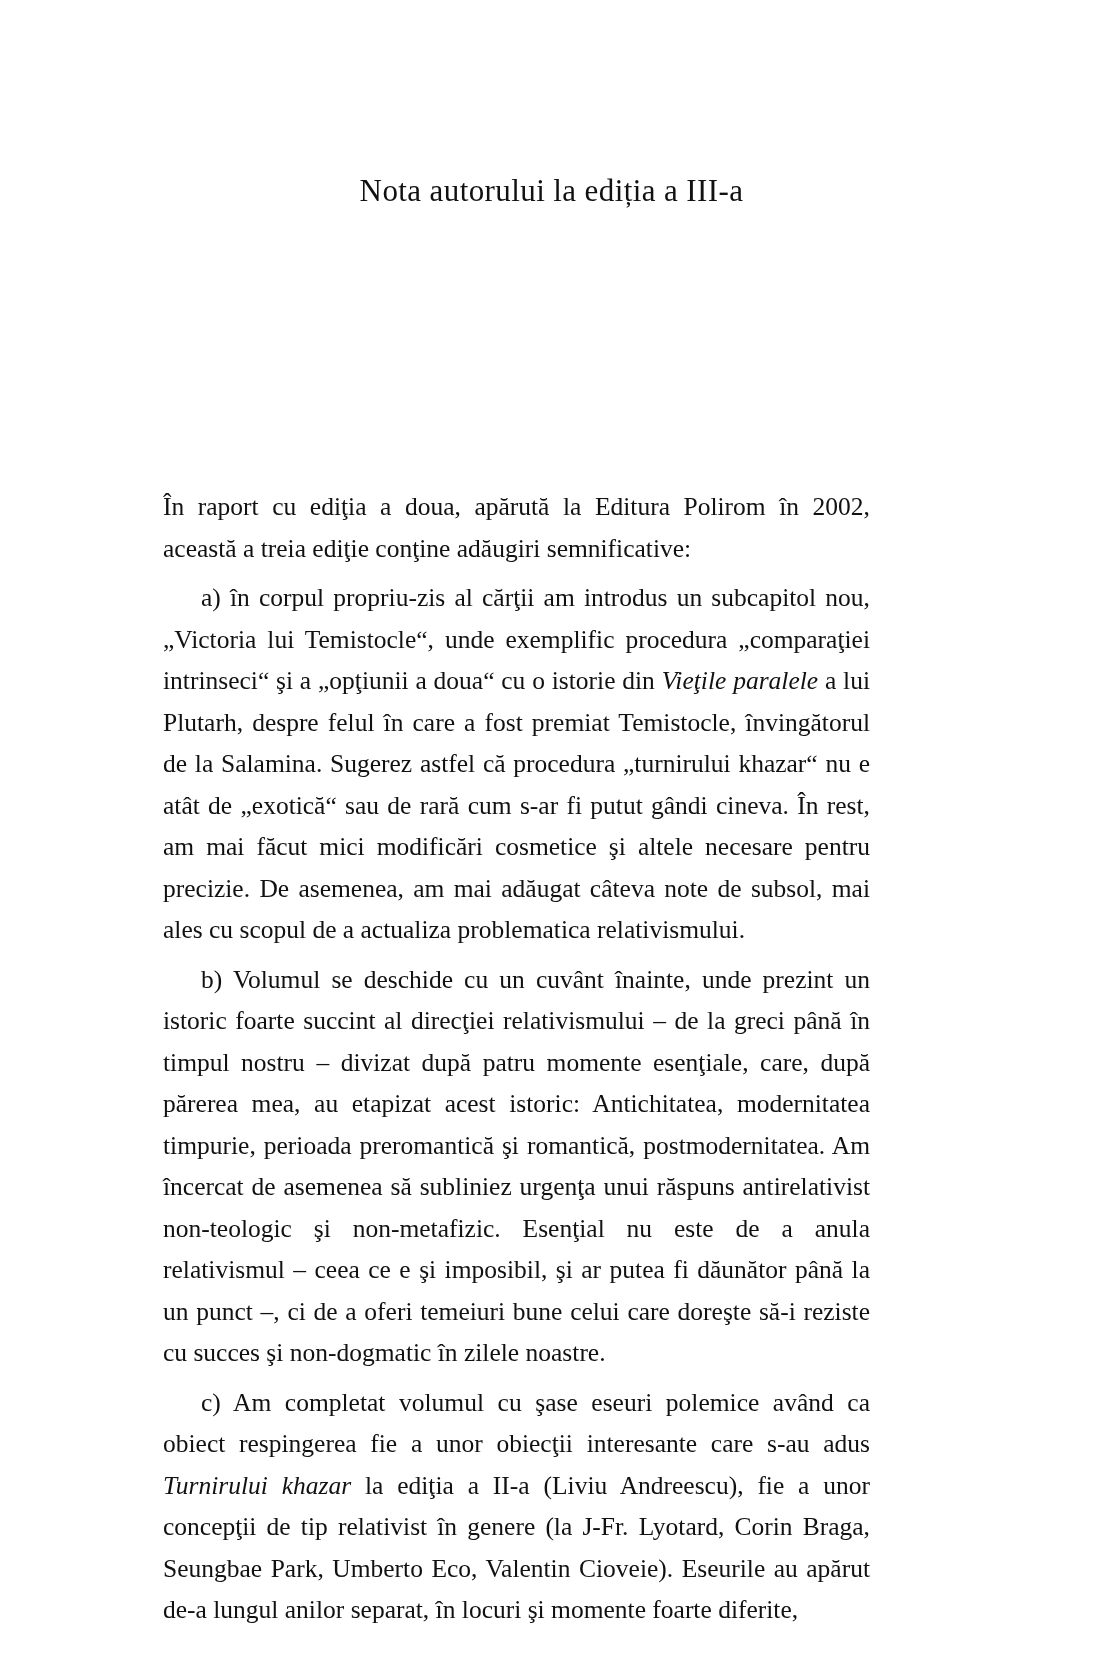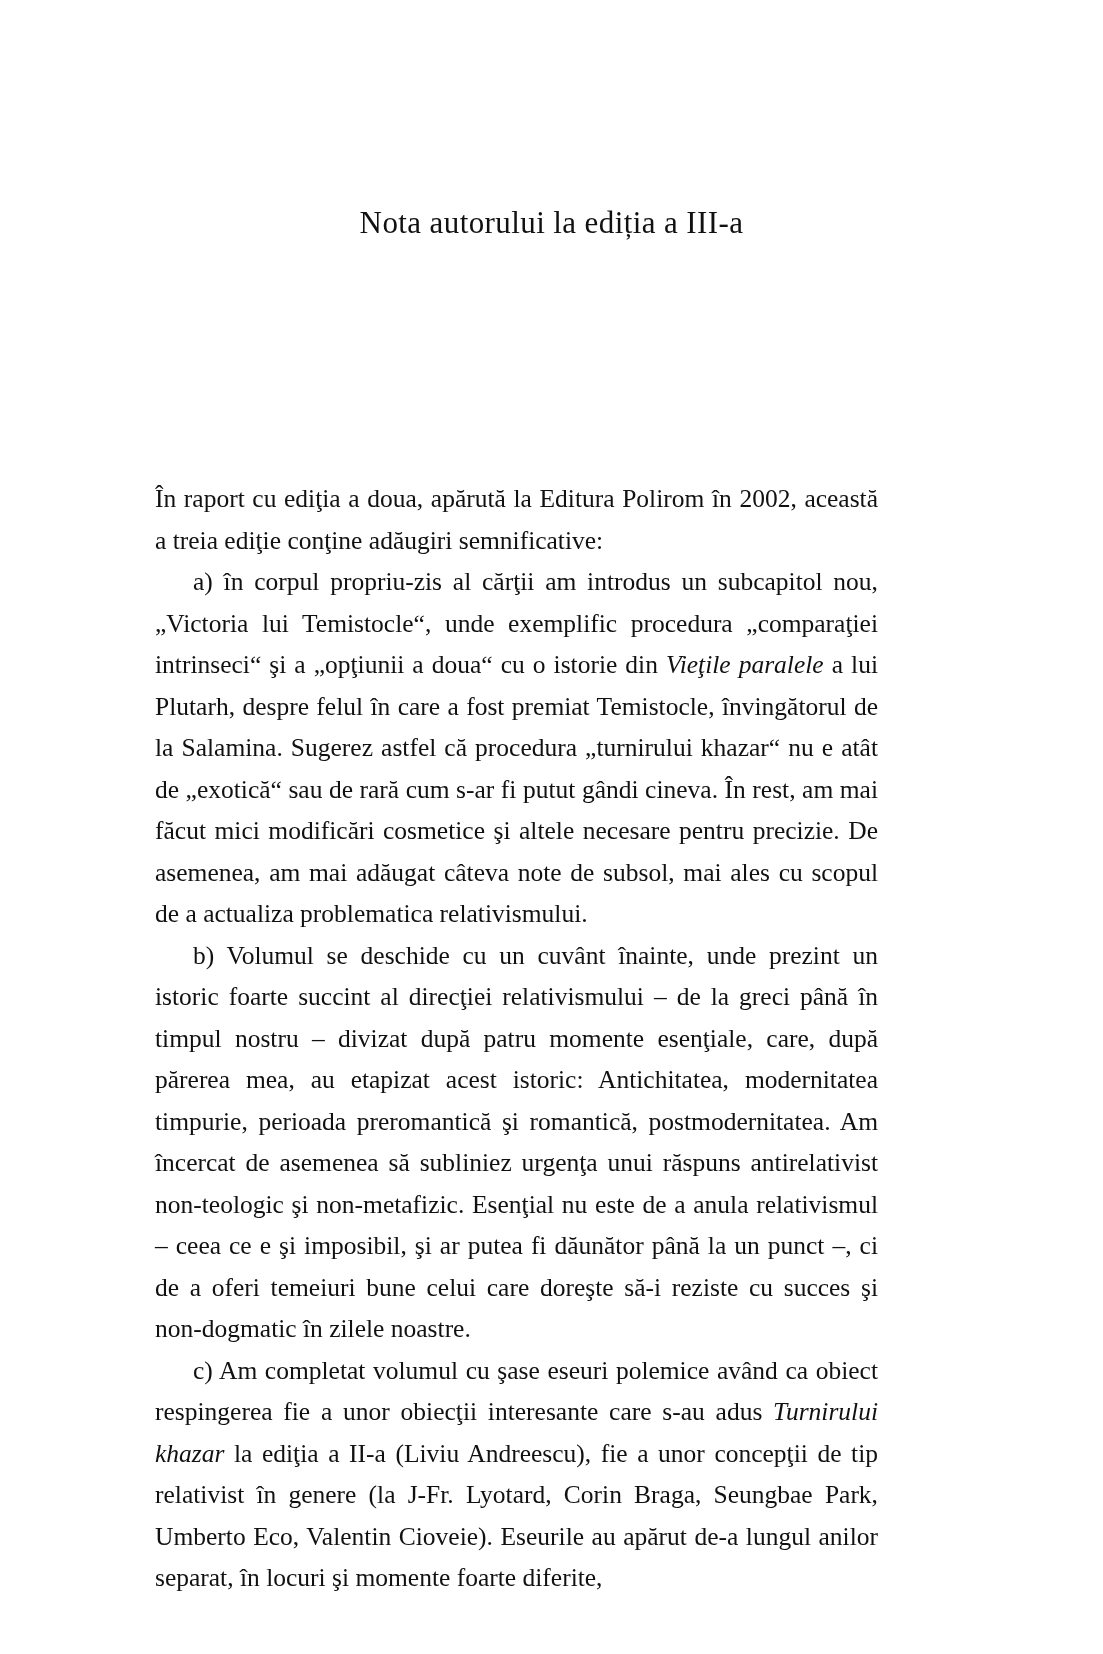--- a/index.html
+++ b/index.html
@@ -12,21 +12,21 @@
     width: 1103px;
     height: 1654px;
     background: #ffffff;
     margin: 0 auto;
     overflow: hidden;
     font-family: "Liberation Serif", serif;
     color: #1a1a1a;
   }
   .page-title {
     position: absolute;
-    top: 184px;
+    top: 152px;
     left: 0;
     width: 100%;
     text-align: center;
     font-family: "Liberation Serif", serif;
     font-size: 31px;
     font-weight: normal;
     letter-spacing: 0.4px;
     color: #111111;
   }
   .body-text {
@@ -35,21 +35,21 @@
     left: 155px;
     width: 723px;
     font-size: 25.5px;
     line-height: 41.5px;
     text-align: justify;
     text-justify: inter-word;
     color: #111111;
     hyphens: manual;
   }
   .body-text p {
-    margin: 0;
+    margin: 8px;
   }
   .body-text p.indent {
     text-indent: 38px;
   }
   .body-text p:last-child {
     text-align: justify;
   }
   em {
   }
 </style>

